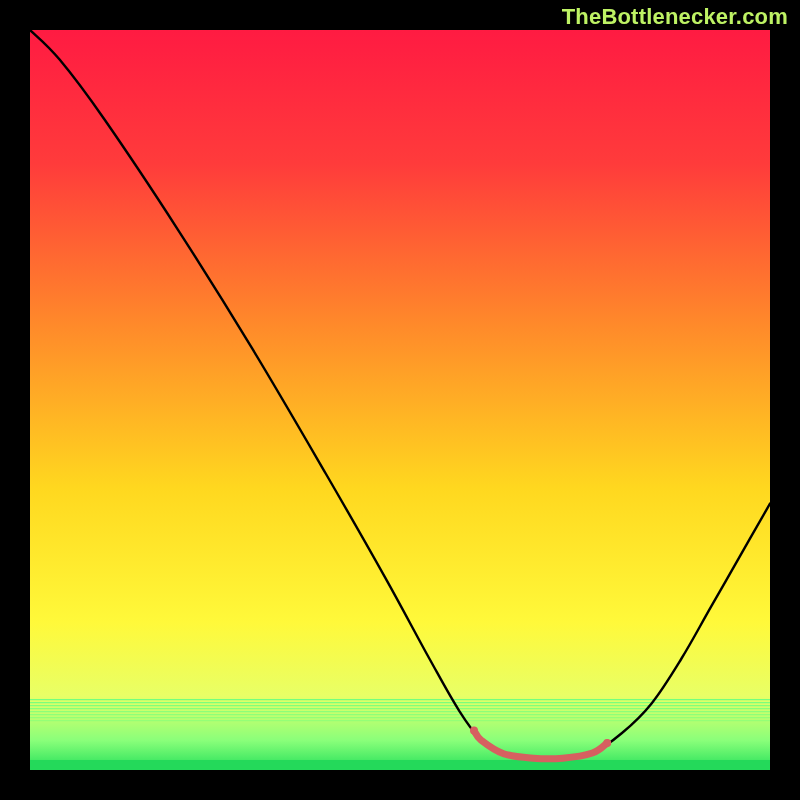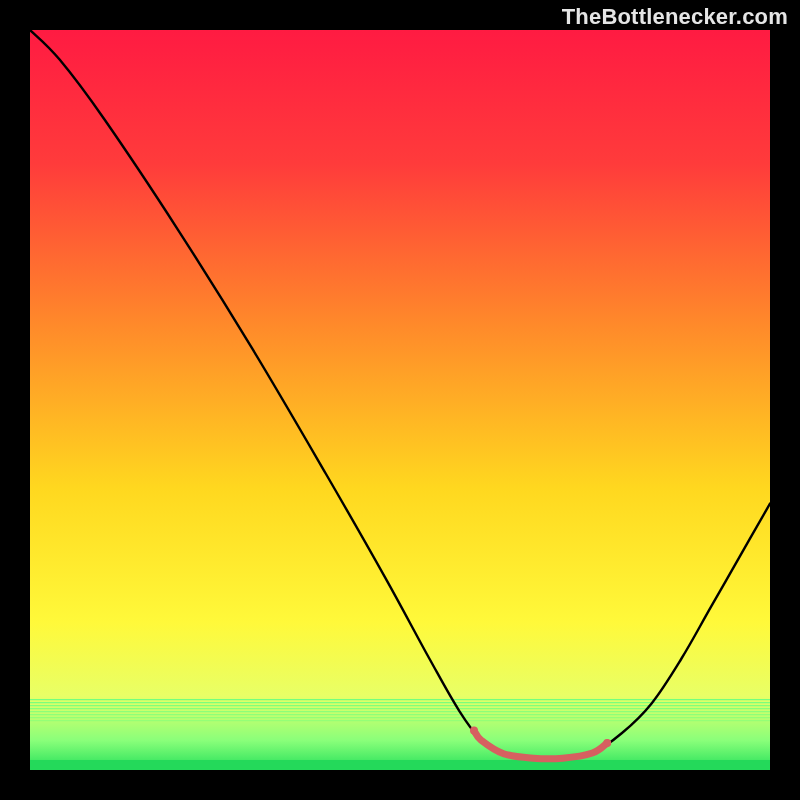--- a/index.html
+++ b/index.html
@@ -22,21 +22,21 @@
     left: 30px;
     top: 30px;
     width: 740px;
     height: 740px;
     overflow: hidden;
   }
   .watermark {
     position: absolute;
     top: 4px;
     right: 12px;
-    color: #e5e5e5;
+    color: #bef264;
     font-size: 22px;
     font-weight: 600;
     letter-spacing: 0.2px;
   }
 </style>
 </head>
 <body>
 
 <div class="frame">
   <div class="watermark">TheBottlenecker.com</div>

